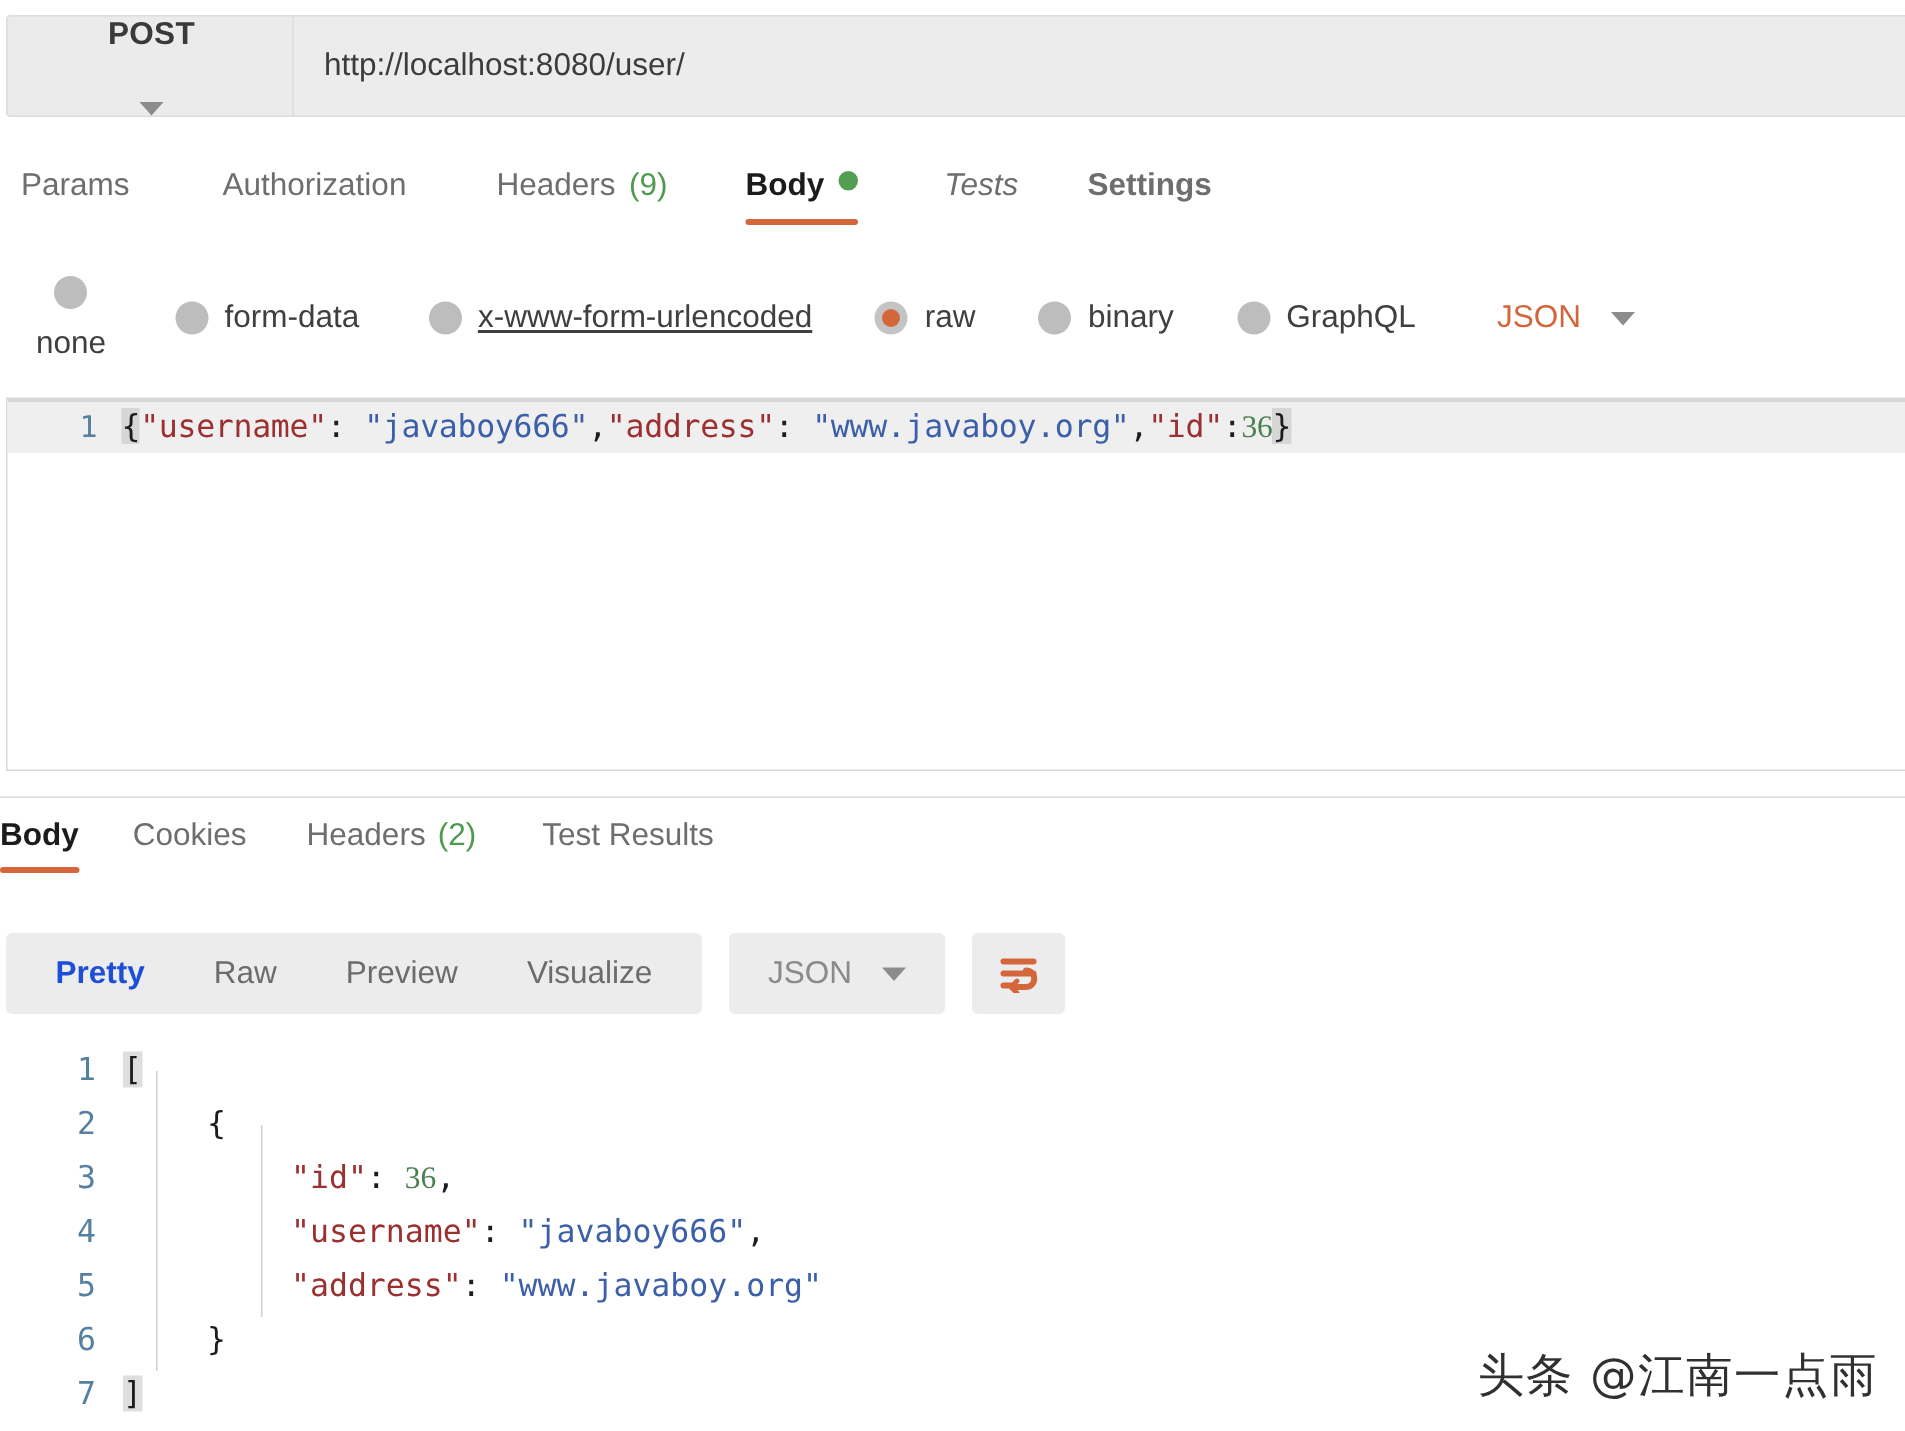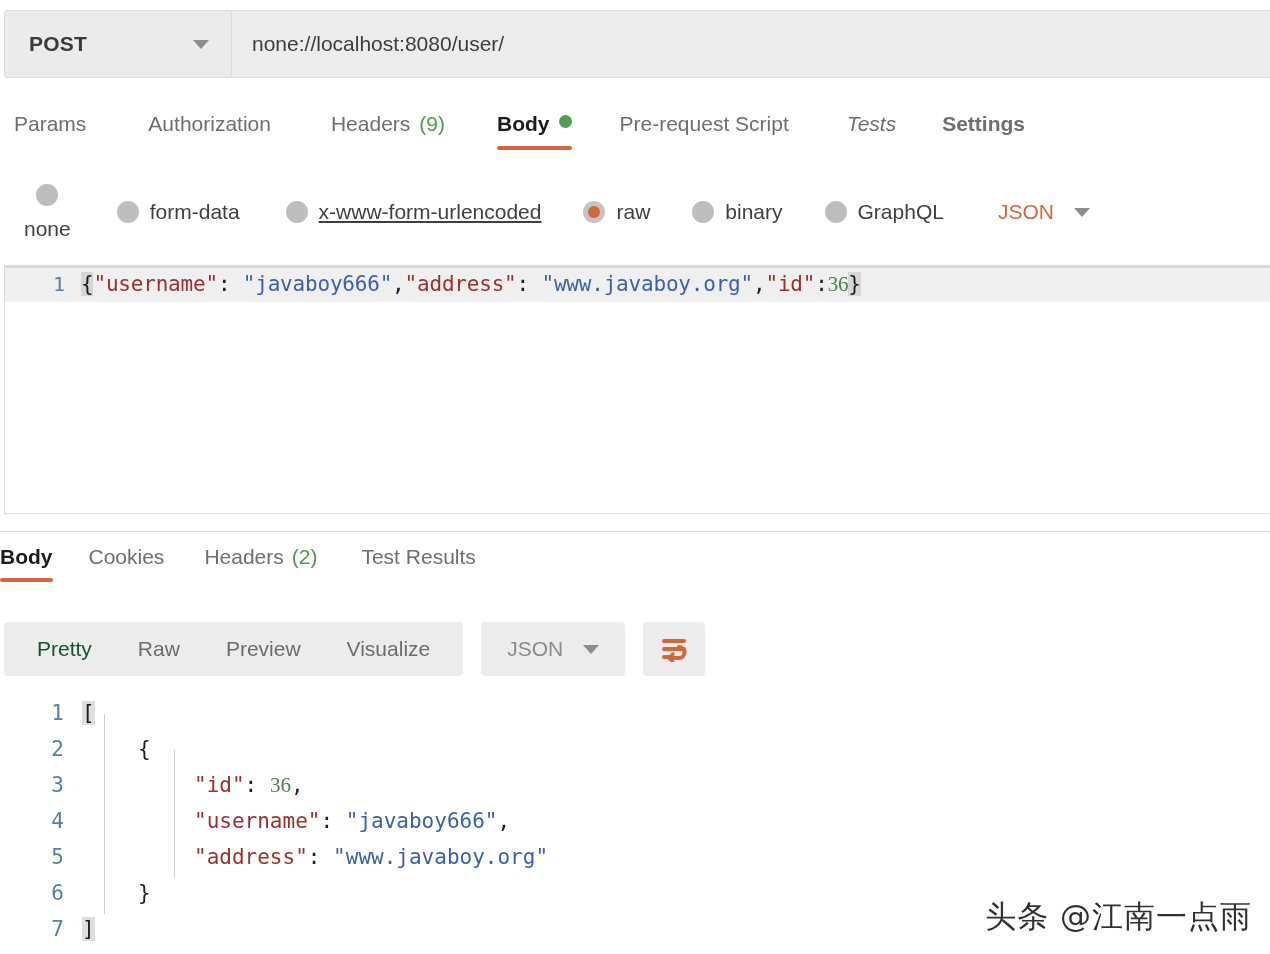--- a/index.html
+++ b/index.html
@@ -13,28 +13,29 @@
     overflow: hidden;
   }
 
   
   .urlbar {
     position: absolute; left: 4px; top: 10px;
     width: 1270px; height: 68px;
     display: flex; align-items: stretch;
   }
   .method-select {
-    width: 228px; height: 68px;
+    width: 192px; height: 68px;
     background: #ebebeb;
     border: 1px solid #dcdcdc;
     border-radius: 3px 0 0 3px;
     display: flex; align-items: center;
     padding: 0 22px 0 24px;
     justify-content: space-between;
     cursor: pointer;
+    flex-direction: column;
   }
   .method-label {
     font-size: 21px; color: #3a3a3a; font-weight: 600;
     letter-spacing: .2px;
   }
   .caret {
     width: 0; height: 0;
     border-left: 8px solid transparent;
     border-right: 8px solid transparent;
     border-top: 9px solid #8c8c8c;
@@ -175,21 +176,21 @@
   }
   .seg-group {
     background: #ececec; border-radius: 4px;
     display: flex; align-items: center;
     padding: 0 10px;
   }
   .seg-item {
     font-size: 21px; color: #6c6c6c;
     padding: 0 23px; cursor: pointer; white-space: nowrap;
   }
-  .seg-item.active { color: #14532d; font-weight: 400; }
+  .seg-item.active { color: #1d4ed8; font-weight: 700; }
   .fmt-group {
     background: #ececec; border-radius: 4px;
     display: flex; align-items: center; gap: 20px;
     padding: 0 26px; cursor: pointer;
   }
   .fmt-label { font-size: 21px; color: #8a8a8a; }
   .wrap-btn {
     background: #ececec; border-radius: 4px;
     width: 62px; display: flex;
     align-items: center; justify-content: center;
@@ -238,42 +239,39 @@
 </style>
 </head>
 <body>
 
 <div class="urlbar">
   <div class="method-select">
     <span class="method-label">POST</span>
     <span class="caret"></span>
   </div>
   <div class="url-input">
-    <span class="url-text">none://localhost:8080/user/</span>
+    <span class="url-text">http://localhost:8080/user/</span>
   </div>
 </div>
 
 <div class="req-tabs" id="reqTabs">
     <div class="req-tab" style="margin-left: 14px;">
       <span>Params</span>
     </div>
     <div class="req-tab" style="margin-left: 62px;">
       <span>Authorization</span>
     </div>
     <div class="req-tab" style="margin-left: 60px;">
       <span>Headers</span>
       <span class="badge-count">(9)</span>
     </div>
     <div class="req-tab active" style="margin-left: 52px;">
       <span>Body</span>
       <span class="green-dot"></span>
       <span class="uline"></span>
-    </div>
-    <div class="req-tab" style="margin-left: 48px;">
-      <span>Pre-request Script</span>
     </div>
     <div class="req-tab" style="margin-left: 58px; font-style: italic;">
       <span>Tests</span>
     </div>
     <div class="req-tab" style="margin-left: 46px; font-weight: bold;">
       <span>Settings</span>
     </div>
   </div>
 
 <div class="bodytype-row" id="bodyTypes">

